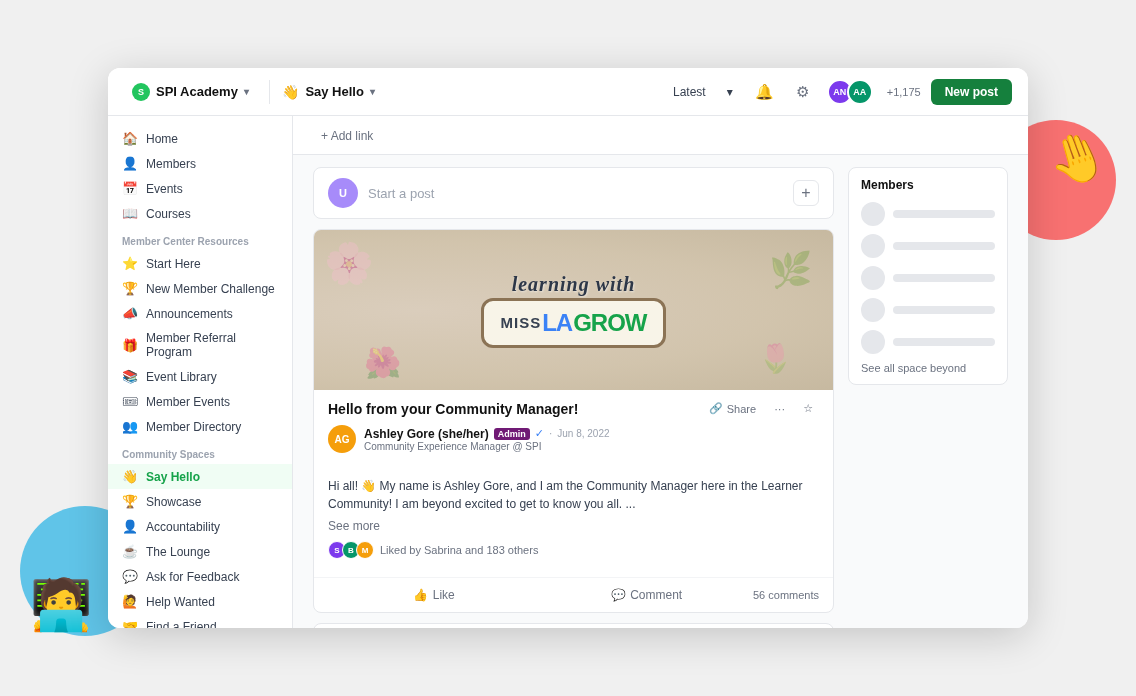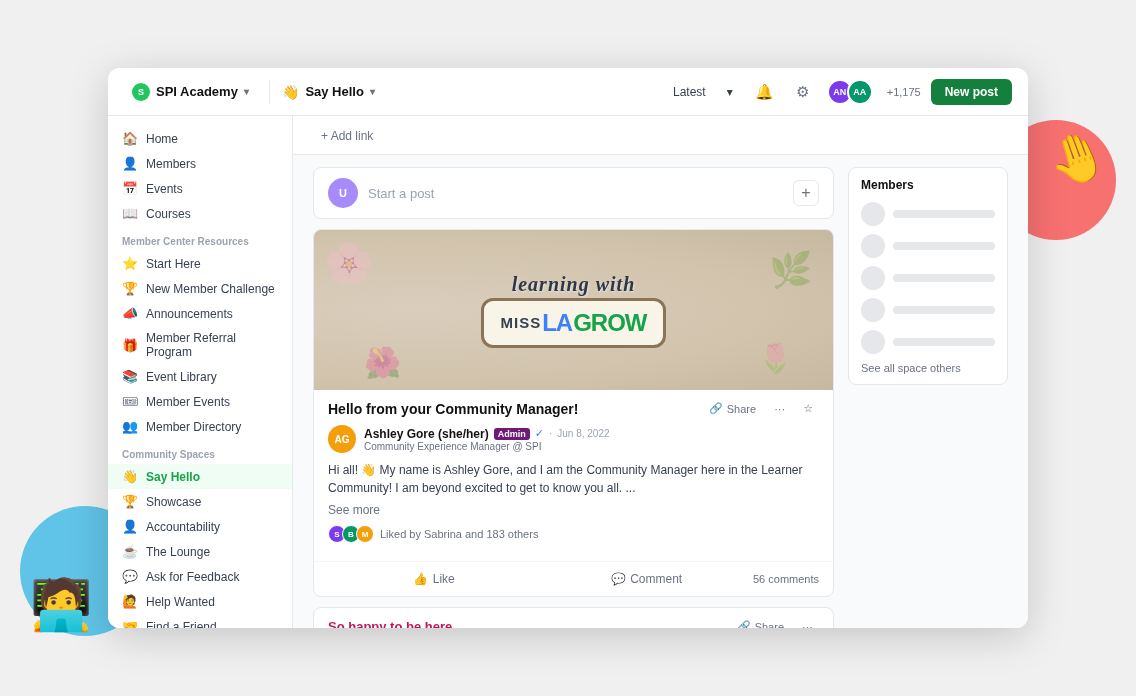--- a/index.html
+++ b/index.html
@@ -302,21 +302,21 @@
       display: flex; align-items: center; gap: 6px;
     }
     .post-action-btn {
       display: flex; align-items: center; gap: 4px;
       font-size: 11px; color: #6b7280; cursor: pointer;
       padding: 2px 6px; border-radius: 4px;
     }
 
     .post-author-row {
       display: flex; align-items: center; gap: 8px;
-      margin-bottom: 8px;
+      margin-bottom: 24px;
     }
     .author-avatar {
       width: 28px; height: 28px; border-radius: 50%;
       background: #f59e0b;
       display: flex; align-items: center; justify-content: center;
       font-size: 10px; font-weight: 700; color: #fff;
       flex-shrink: 0;
     }
     .author-info { display: flex; flex-direction: column; }
     .author-name-row { display: flex; align-items: center; gap: 5px; }
@@ -668,20 +668,20 @@
               <div class="member-name-placeholder" style="width:75%;"></div>
             </div>
             <div class="member-row">
               <div class="member-avatar-placeholder"></div>
               <div class="member-name-placeholder" style="width:70%;"></div>
             </div>
             <div class="member-row">
               <div class="member-avatar-placeholder"></div>
               <div class="member-name-placeholder" style="width:60%;"></div>
             </div>
-            <span class="see-all-members">See all space others</span>
+            <span class="see-all-members">See all space beyond</span>
           </div>
         </div>
       </div>
     </div>
 
   </div>
 </div>
 
 </body></html>

